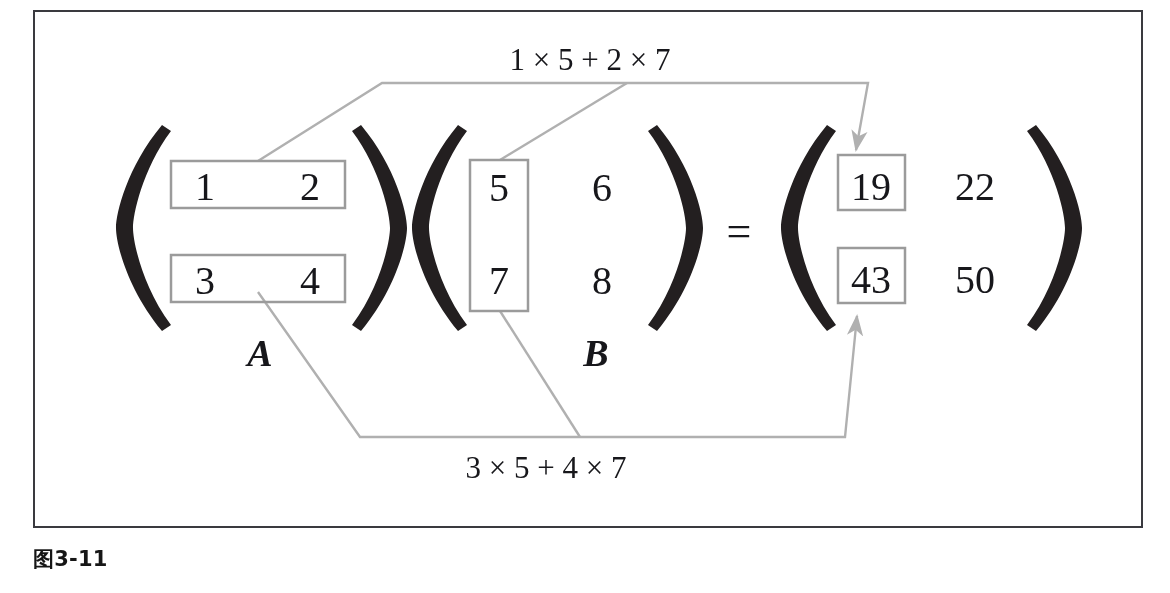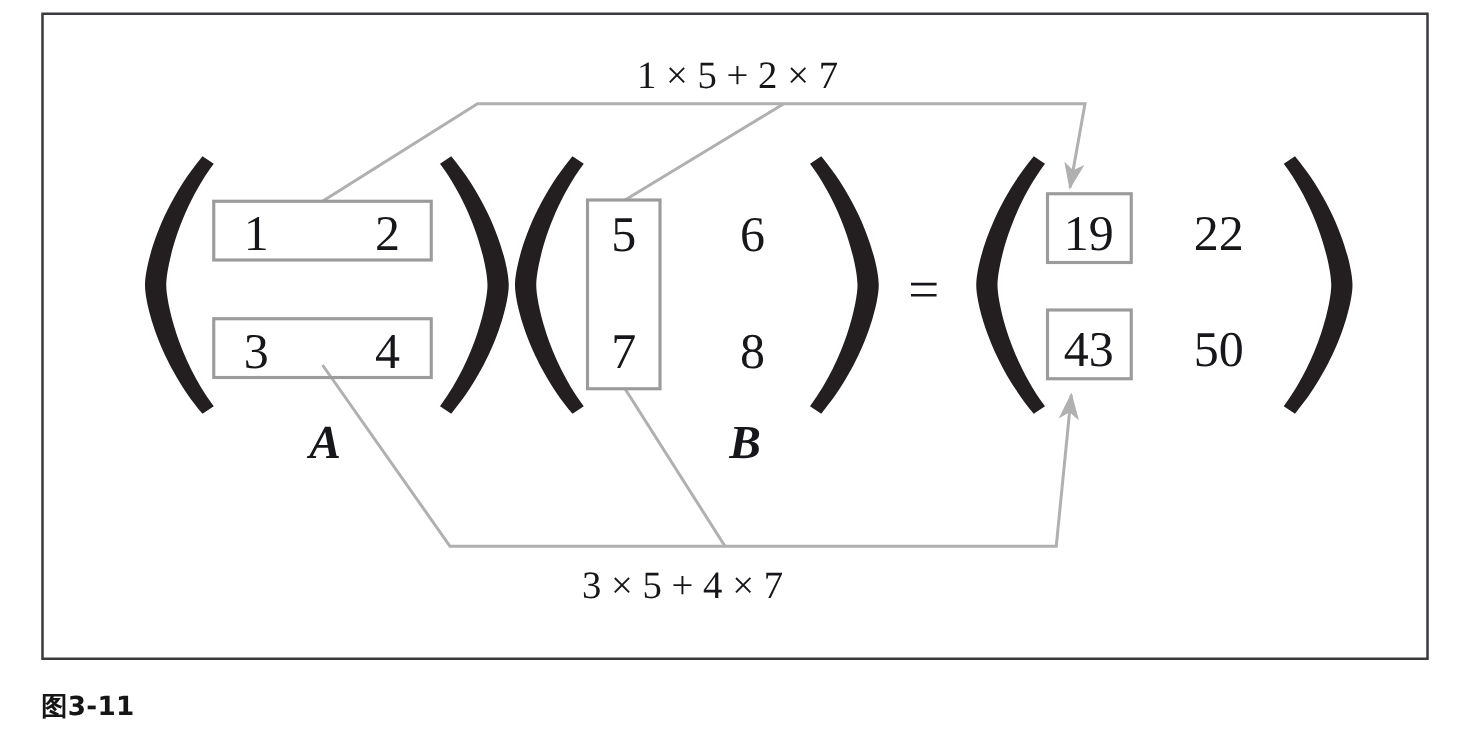--- a/index.html
+++ b/index.html
@@ -47,21 +47,21 @@
   }
 
   
   .caption {
     position: absolute;
     left: 33px;
     top: 545px;
     width: 900px;
     height: 40px;
     display: flex;
-    align-items: center;
+    align-items: flex-start;
     font-family: "DejaVu Sans", "Liberation Sans", sans-serif;
     font-size: 21px;
     color: #161616;
     letter-spacing: 0.2px;
     white-space: pre;
   }
   .caption .cap-num {
     font-weight: 700;
   }
   .caption .cap-text {

